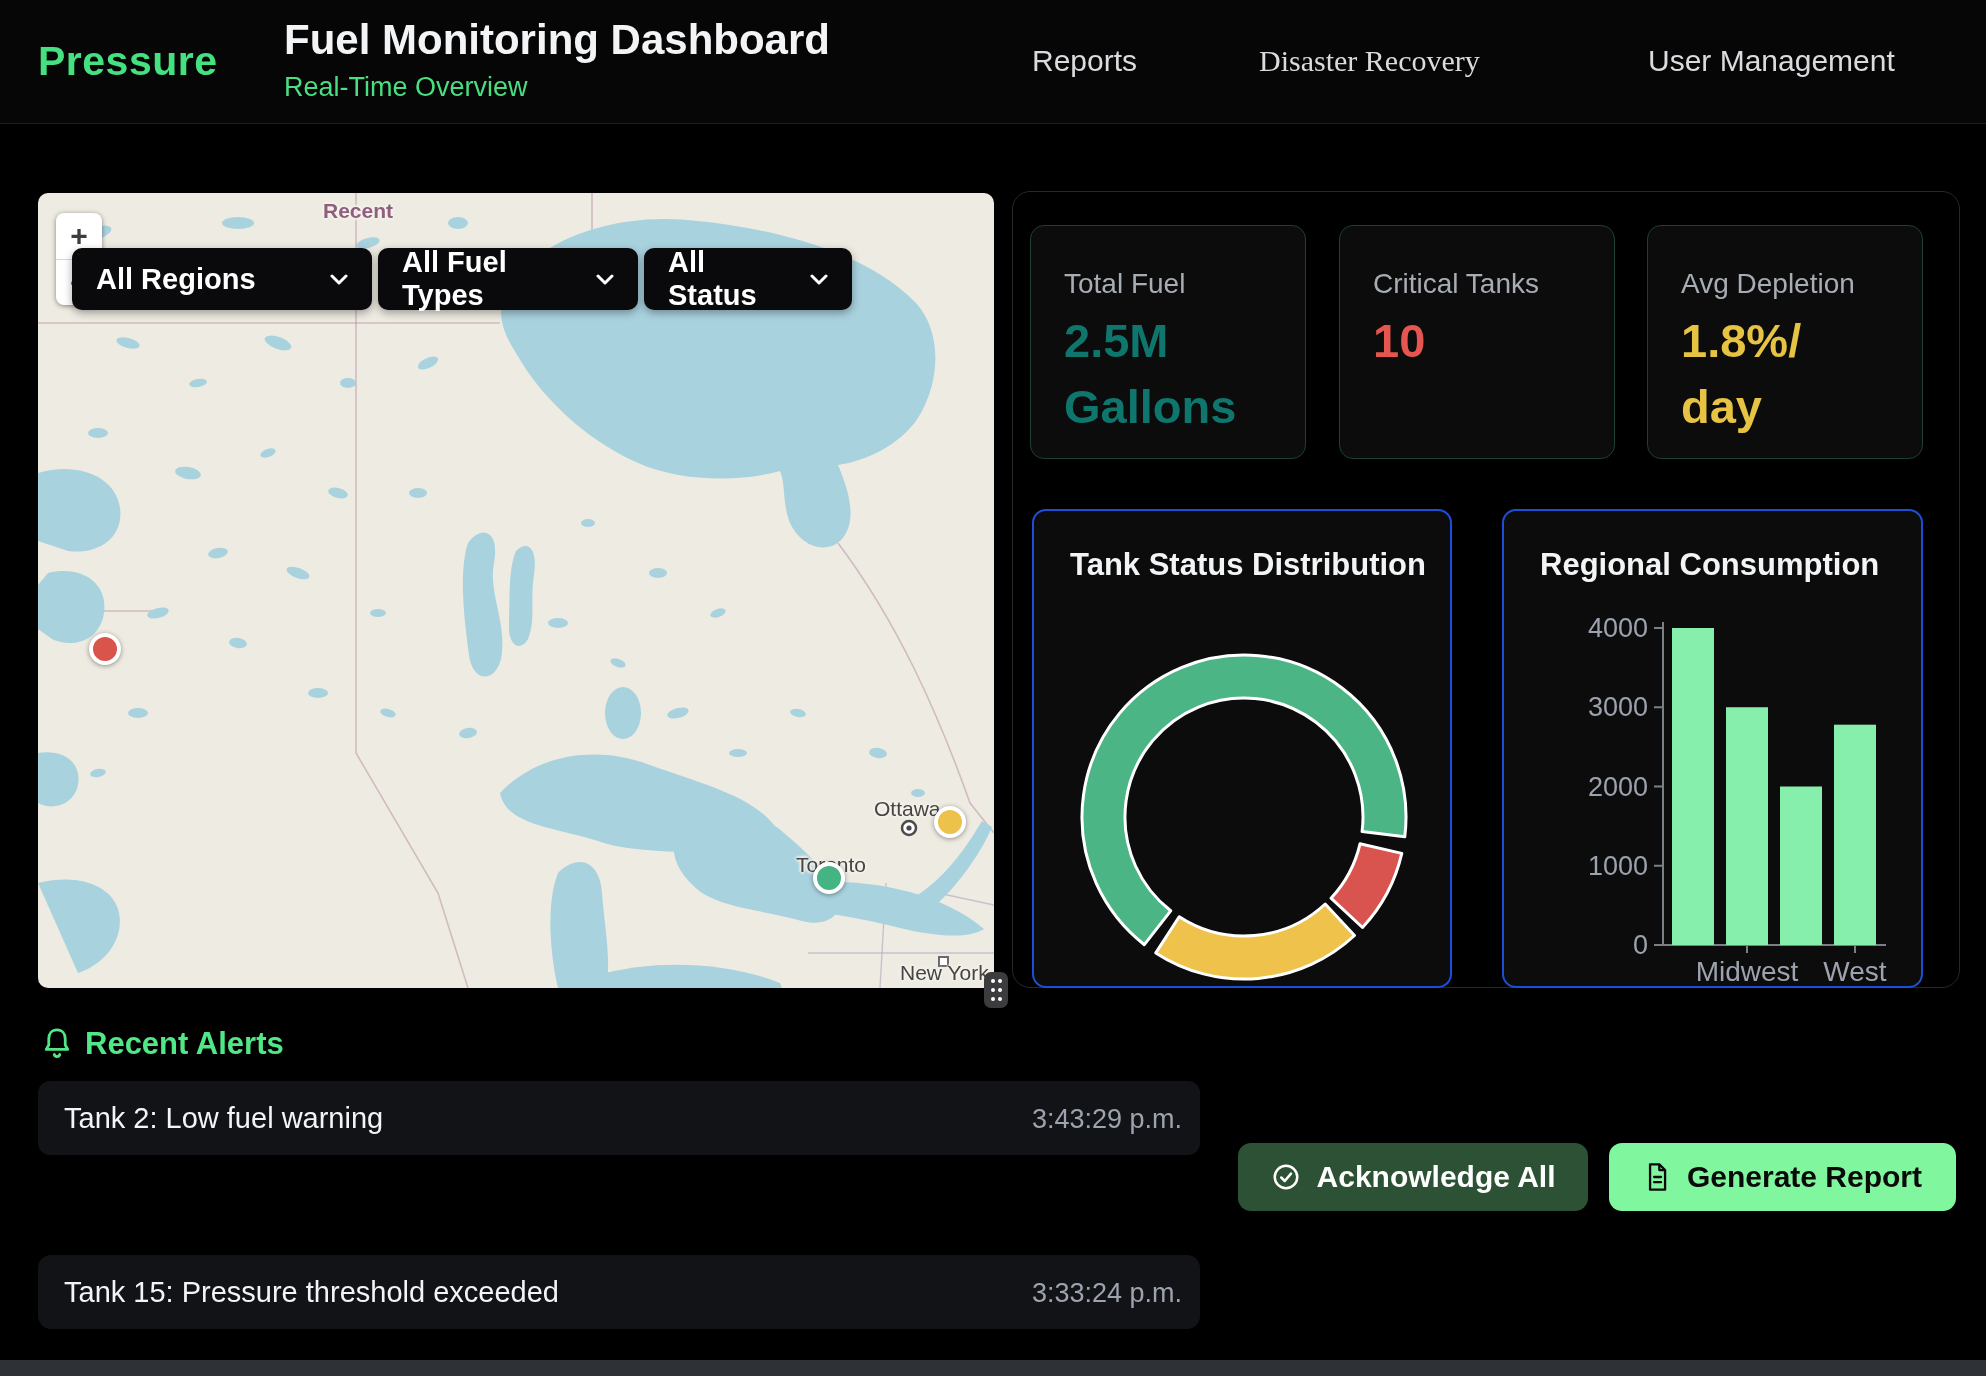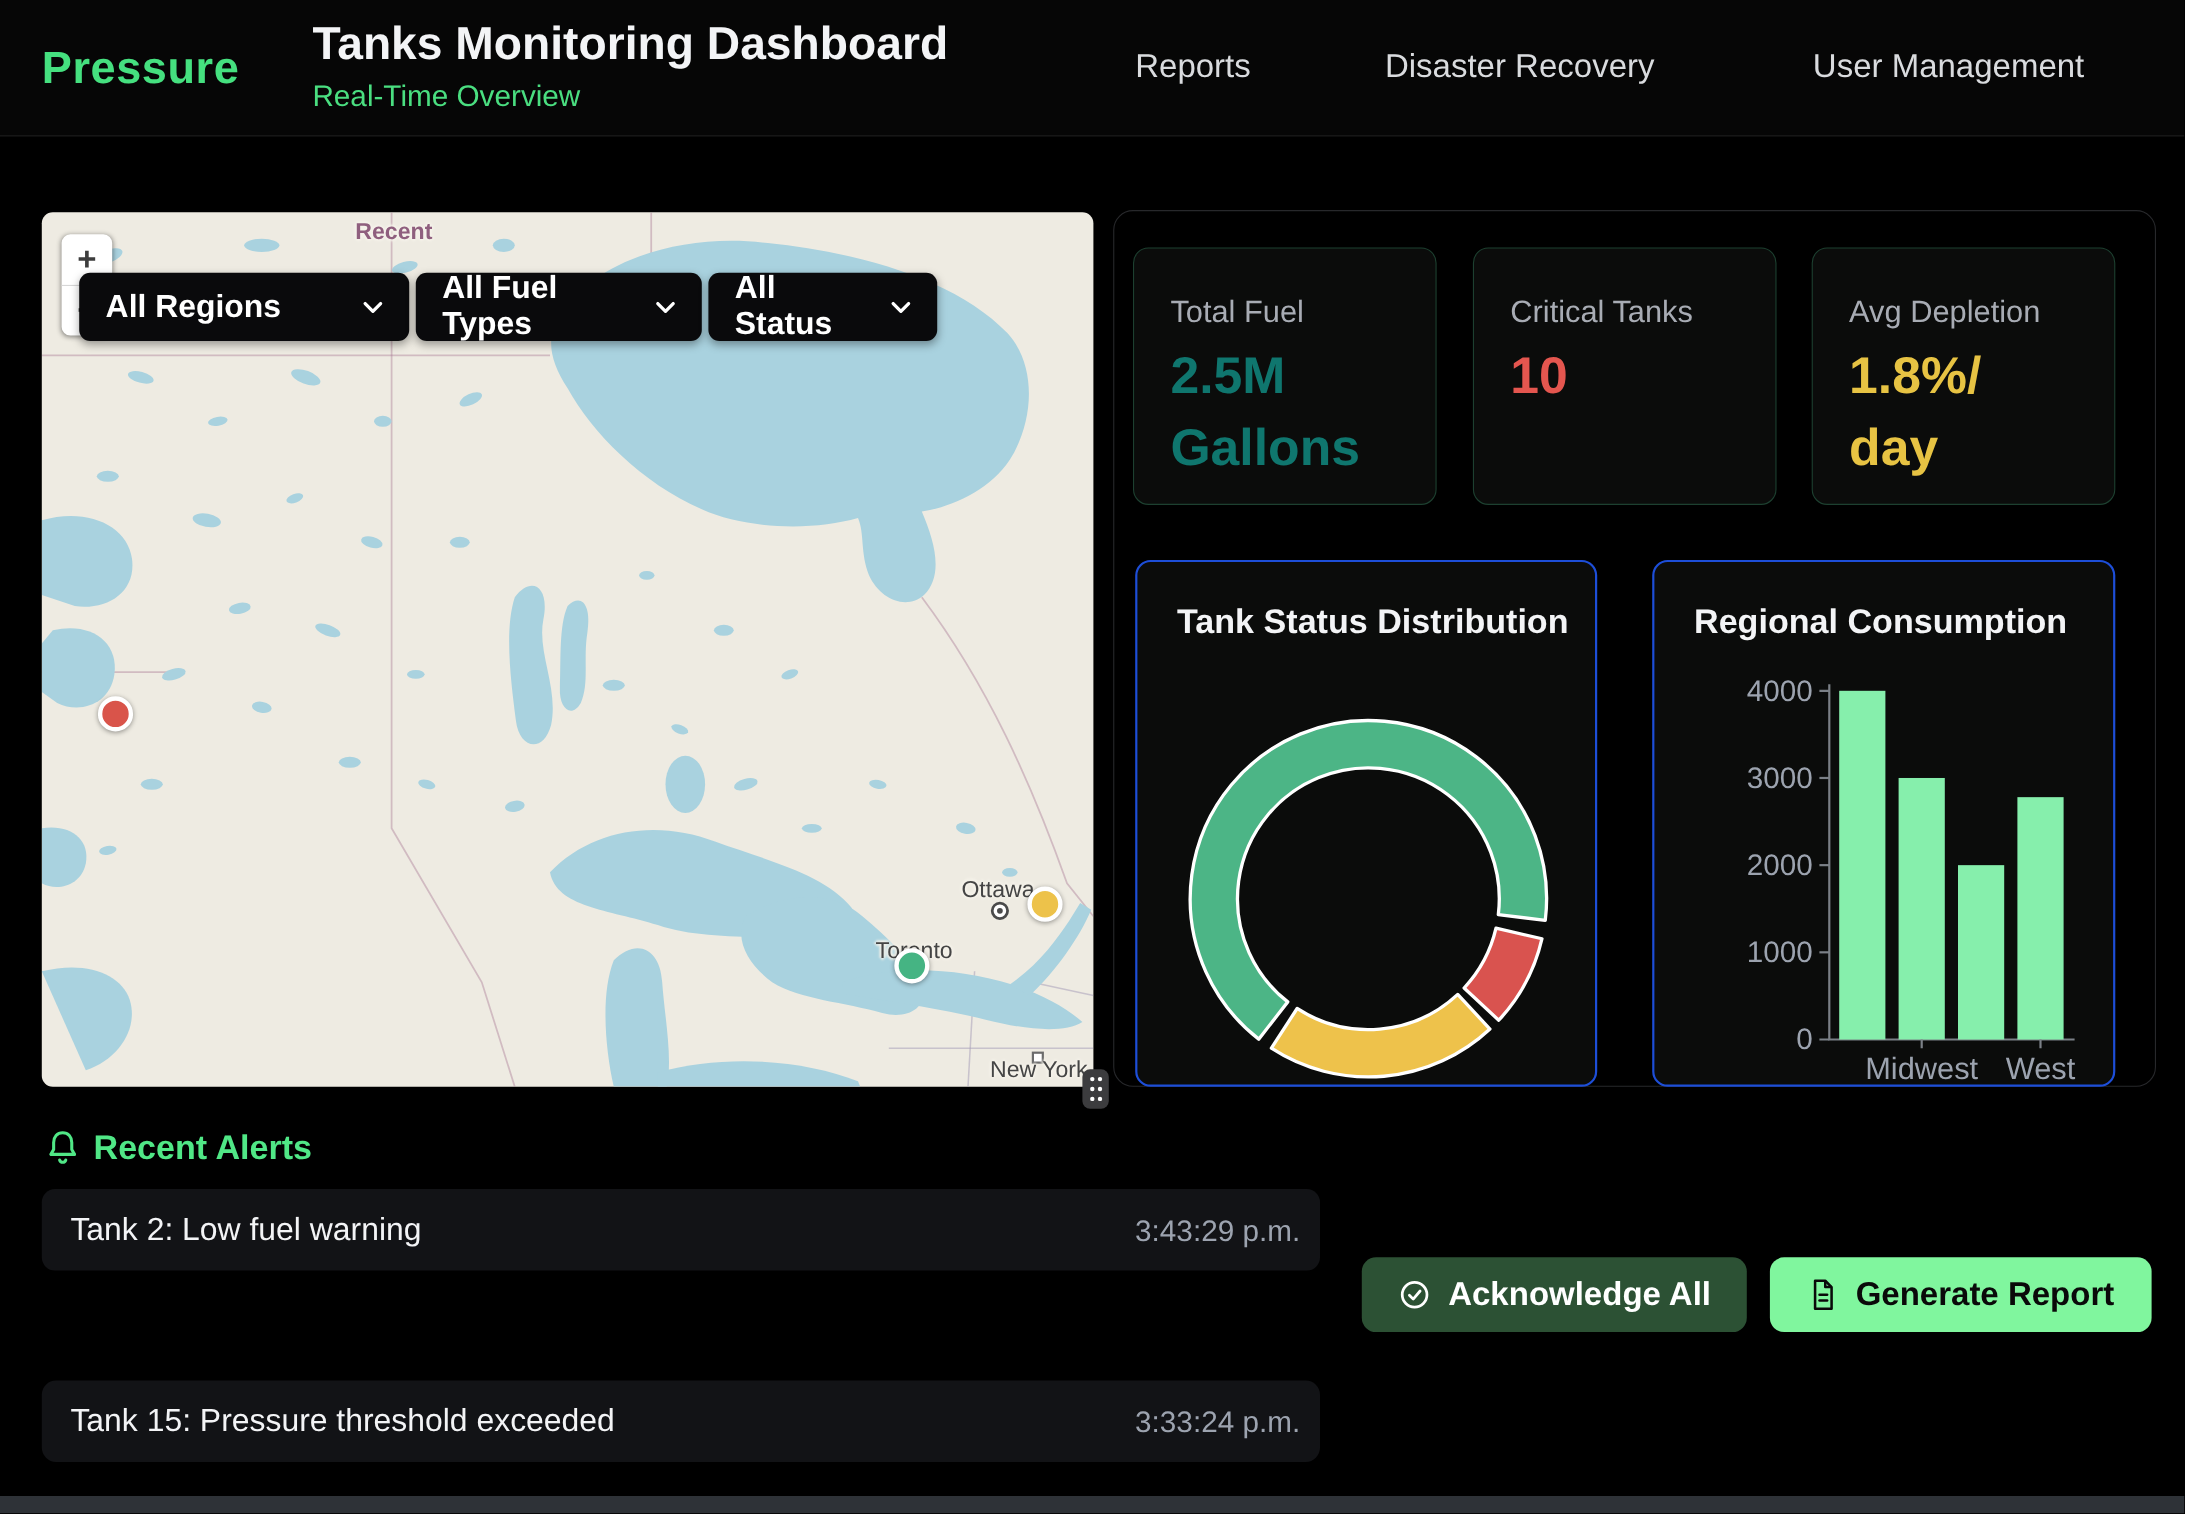--- a/index.html
+++ b/index.html
@@ -58,24 +58,24 @@
 
   .footer-strip{position:absolute;left:0;top:1360px;width:1986px;height:16px;background:#2e3237;}
 </style>
 </head>
 <body>
 
 <div id="app">
 
   <div class="header">
     <div class="brand">Pressure</div>
-    <div class="page-title">Tanks Monitoring Dashboard</div>
+    <div class="page-title">Fuel Monitoring Dashboard</div>
     <div class="page-sub">Real-Time Overview</div>
     <div class="nav-item" style="left:1032px;">Reports</div>
-    <div class="nav-item" style="left:1259px;">Disaster Recovery</div>
+    <div class="nav-item" style="left:1259px;font-family:Liberation Serif, serif;">Disaster Recovery</div>
     <div class="nav-item" style="left:1648px;">User Management</div>
   </div>
 
   <div class="map">
     <svg class="base" width="956" height="795" viewBox="0 0 956 795">
 
       <g stroke="rgba(164,116,145,0.4)" stroke-width="1.6" fill="none">
         <path d="M318 0 V 560 L 400 700 L 430 795"></path>
         <path d="M554 0 V 80"></path>
         <path d="M0 130 H 462"></path>

